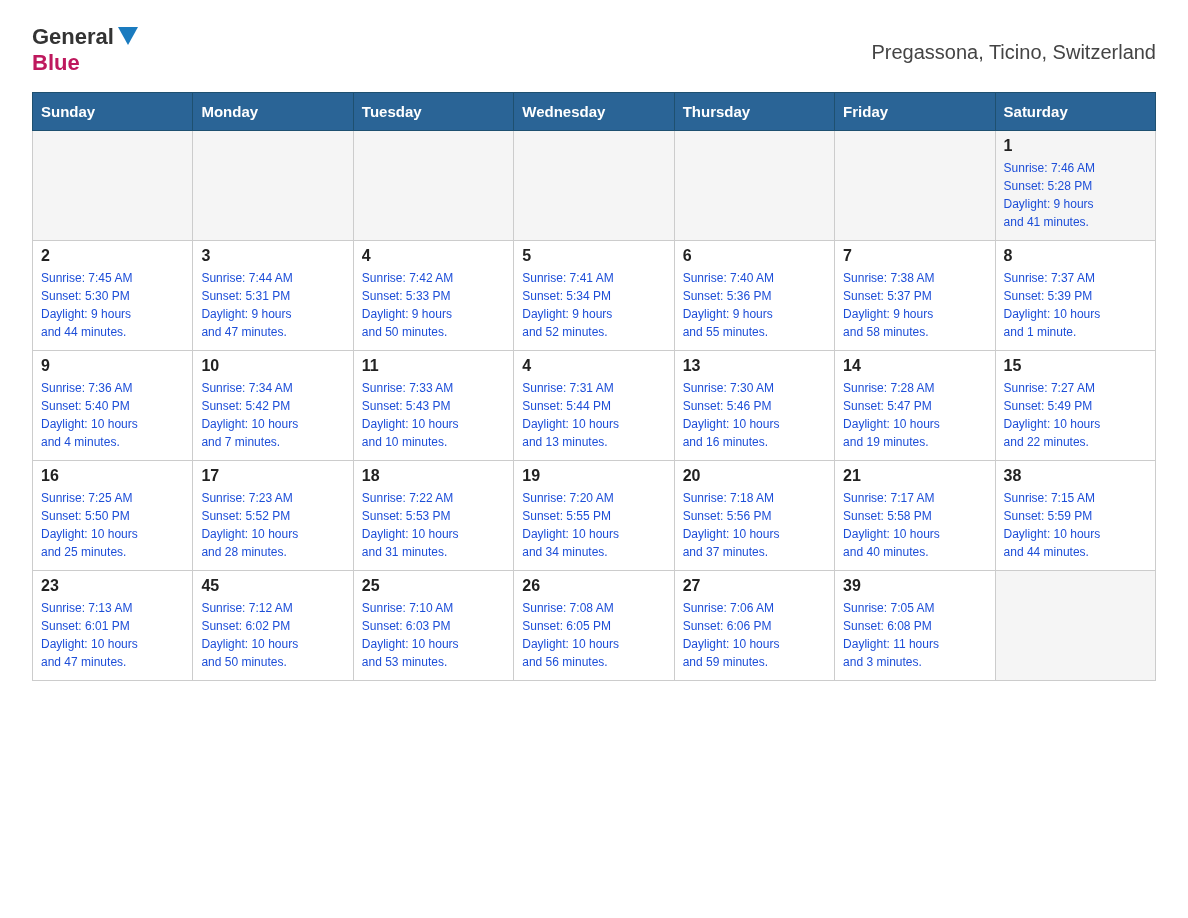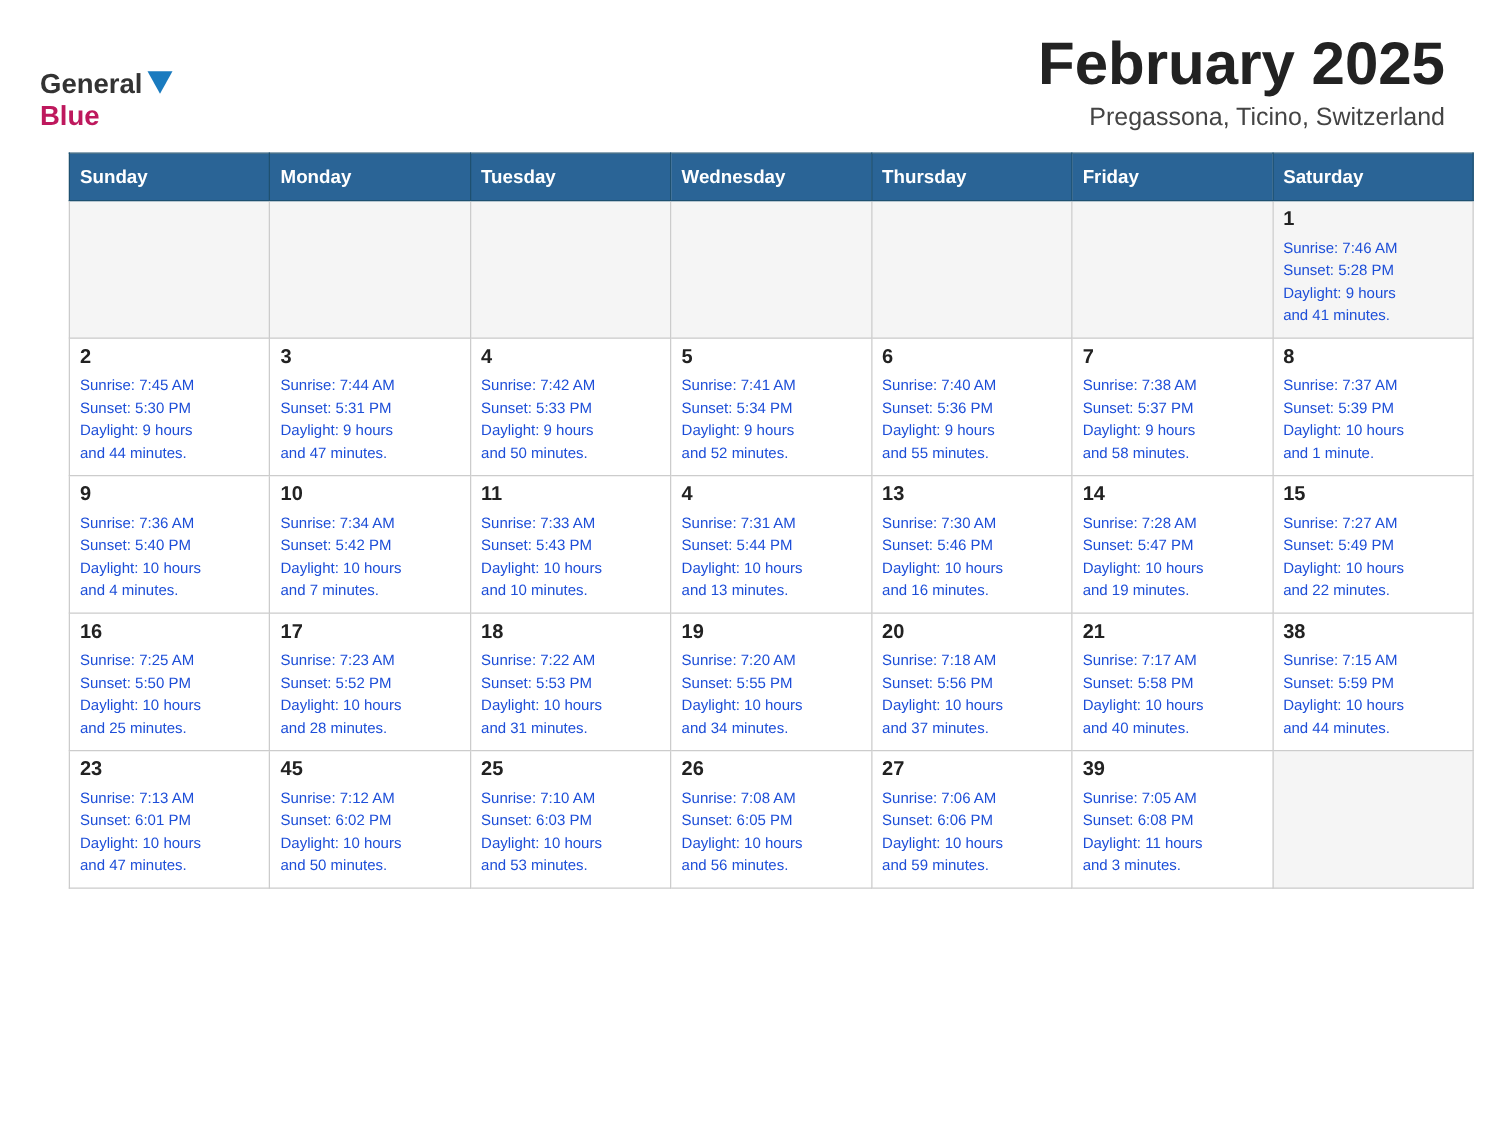--- a/index.html
+++ b/index.html
@@ -5,21 +5,21 @@
     * { box-sizing: border-box; margin: 0; padding: 0; }
     body {
       font-family: Arial, sans-serif;
       background: #fff;
       padding: 24px 32px;
       color: #222;
     }
     .header {
       display: flex;
       justify-content: space-between;
-      align-items: flex-end;
+      align-items: center;
       margin-bottom: 16px;
     }
     .logo {
       display: flex;
       flex-direction: column;
       align-items: flex-start;
     }
     .logo-text-general {
       font-size: 22px;
       font-weight: bold;
@@ -53,21 +53,20 @@
     }
     .location-title {
       font-size: 20px;
       color: #444;
       margin-top: 4px;
     }
     table {
       width: 100%;
       border-collapse: collapse;
       table-layout: fixed;
-      margin-left: 23px;
     }
     thead tr th {
       background-color: #2a6496;
       color: #fff;
       padding: 10px 8px;
       font-size: 15px;
       font-weight: bold;
       text-align: left;
       border: 1px solid #1e5070;
     }
@@ -107,21 +106,20 @@
 
 <div class="header">
   <div class="logo">
     <div class="logo-line">
       <span class="logo-text-general">General</span>
       <div class="logo-triangle"></div>
     </div>
     <span class="logo-text-blue">Blue</span>
   </div>
   <div class="title-block">
-    <div class="month-title">February 2025</div>
     <div class="location-title">Pregassona, Ticino, Switzerland</div>
   </div>
 </div>
 
 <table>
   <thead>
     <tr>
       <th>Sunday</th>
       <th>Monday</th>
       <th>Tuesday</th>

